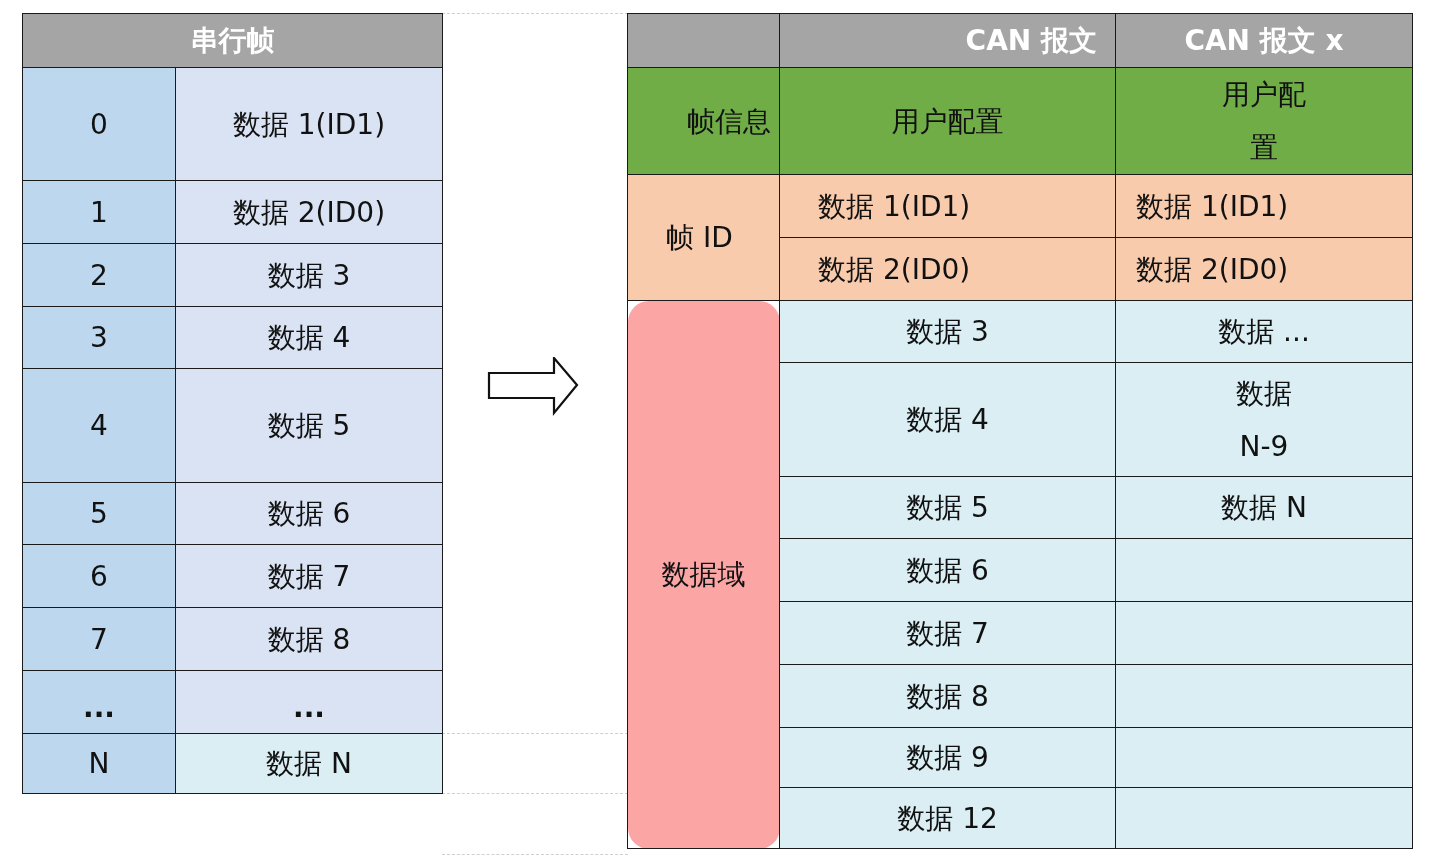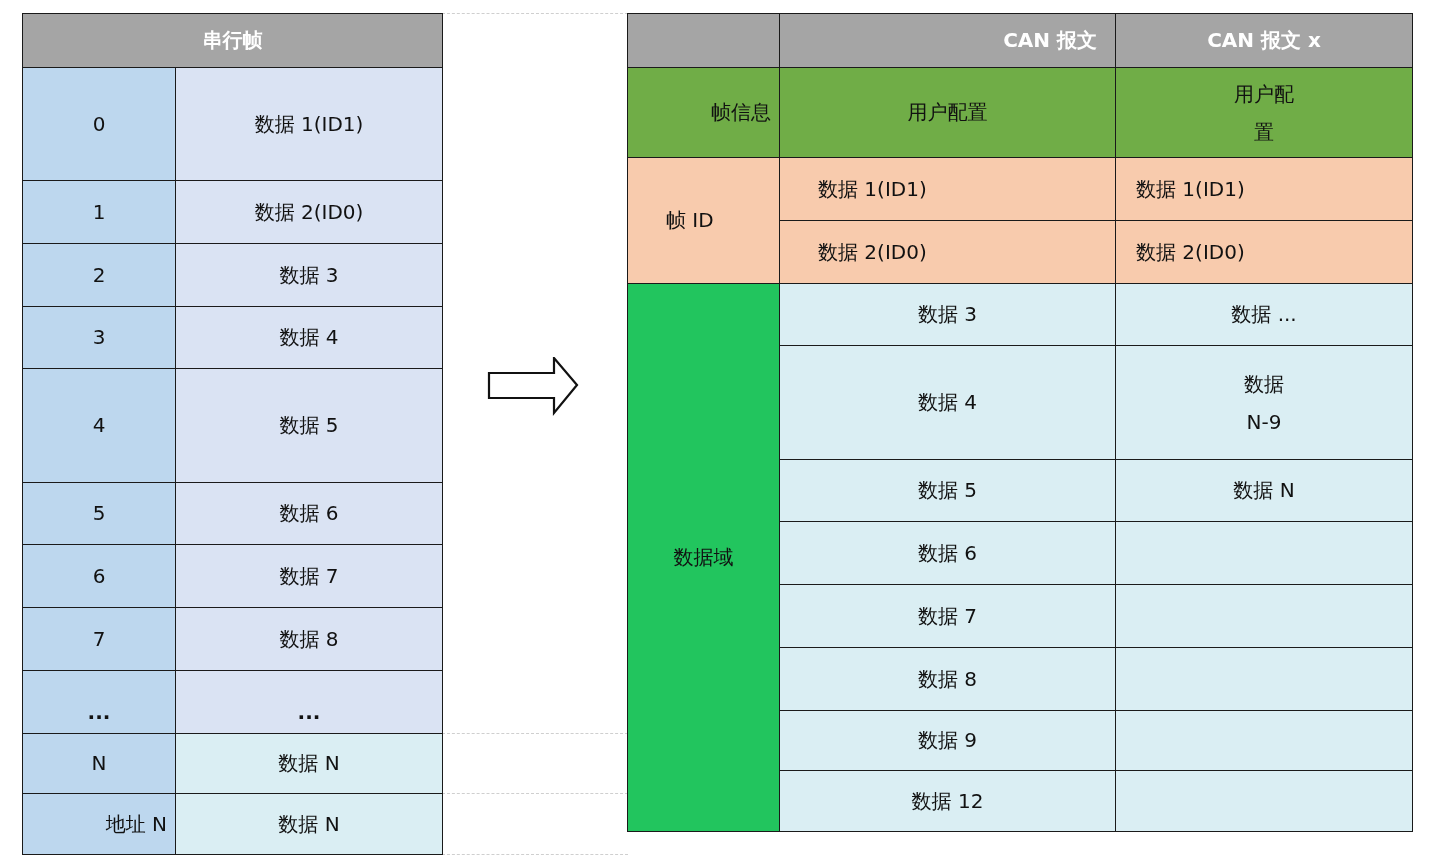--- a/index.html
+++ b/index.html
@@ -1,28 +1,28 @@
 <!DOCTYPE html>
 <html><head>
 <meta charset="utf-8">
 <style>
   html, body { margin: 0; padding: 0; background: #ffffff; }
   body { width: 1430px; height: 861px; position: relative; overflow: hidden;
          font-family: "DejaVu Sans", "Liberation Sans", sans-serif; color: #111; }
   .grid-dash { position: absolute; border-top: 1px dashed #cfcfcf; height: 0; }
   table.t { position: absolute; border-collapse: collapse; table-layout: fixed; }
   table.t td { border: 1.5px solid #1a1a1a; padding: 0; text-align: center; vertical-align: middle;
-               font-size: 20px; line-height: 1.25; }
+               font-size: 28px; line-height: 1.25; }
   .hdr { background: #a5a5a5; color: #ffffff; font-size: 30px; font-weight: bold; }
   .idx { background: #bdd7ee; }
   .dat { background: #dae3f3; }
   .dat2 { background: #daeef3; }
   .grn { background: #70ad47; }
   .org { background: #f8cbad; }
-  .lbl { background: #22c55e; }
+  .lbl { background: #fca5a5; border-radius: 21px; }
   .lft { text-align: left !important; padding-left: 38px !important; }
   .rgt { text-align: right !important; padding-right: 18px !important; margin-top: 25px; }
   .arrow { position: absolute; left: 487px; top: 357px; }
 </style>
 </head>
 <body>
 
 <div class="grid-dash" style="left:442px; top:13px; width:186px;"></div>
 <div class="grid-dash" style="left:442px; top:733px; width:186px;"></div>
 <div class="grid-dash" style="left:442px; top:793px; width:186px;"></div>
@@ -68,24 +68,20 @@
   <tr style="height:63px">
     <td class="idx">7</td>
     <td class="dat">数据  8</td>
   </tr>
   <tr style="height:63px">
     <td class="idx" style="vertical-align:bottom; padding-bottom:8px; font-weight:bold;">...</td>
     <td class="dat" style="vertical-align:bottom; padding-bottom:8px; font-weight:bold;">...</td>
   </tr>
   <tr style="height:60px">
     <td class="idx">N</td>
-    <td class="dat2">数据  N</td>
-  </tr>
-  <tr style="height:61px">
-    <td class="idx rgt" style="padding-right:8px !important;">地址 N</td>
     <td class="dat2">数据  N</td>
   </tr>
 </tbody>
   </table>
 
 <svg class="arrow" width="92" height="60" viewBox="0 0 92 60">
   <polygon points="2,16 67,16 67,1 90,28 67,56 67,41 2,41" fill="#ffffff" stroke="#111111" stroke-width="2.2" stroke-linejoin="miter"></polygon>
 </svg>
 
 <table class="t" style="left:627px; top:13px; width:785px;">

